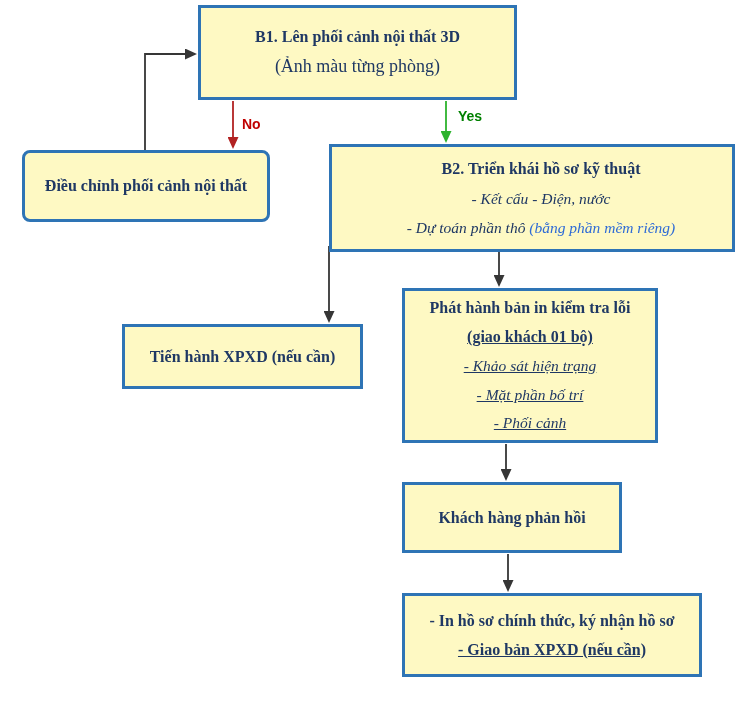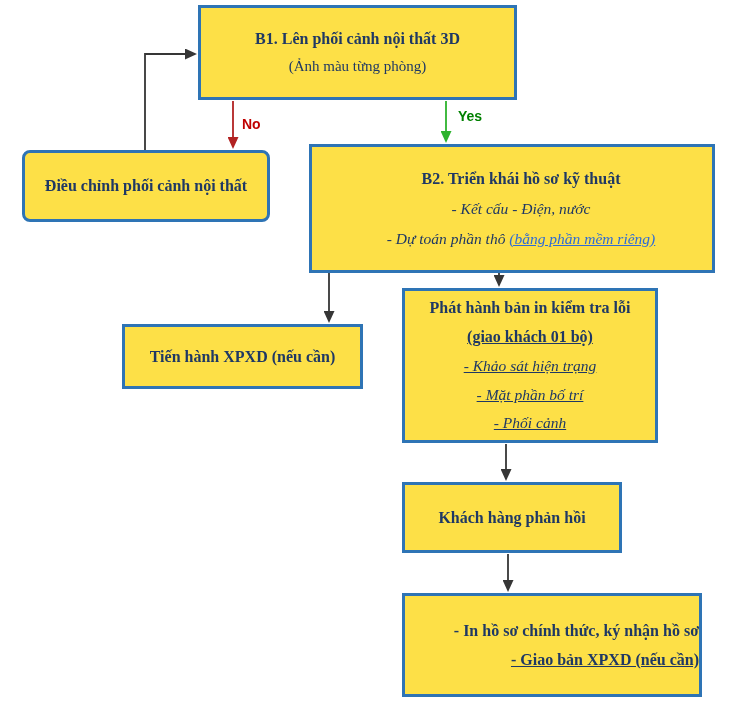--- a/index.html
+++ b/index.html
@@ -11,53 +11,53 @@
     --no-label:#c00000;
     --no-arrow:#b22222;
     --flow-arrow:#363636;
   }
   html,body{margin:0;padding:0;background:#fff;}
   #canvas{
     position:relative;width:741px;height:713px;background:#fff;overflow:hidden;
     font-family:"Liberation Serif", serif;
   }
   .node{
-    position:absolute;box-sizing:border-box;background:#fde047;
+    position:absolute;box-sizing:border-box;background:#fef9c3;
     border:3px solid var(--box-border);
     color:var(--box-text);
     display:flex;flex-direction:column;align-items:center;justify-content:center;
     text-align:center;line-height:1.25;
   }
   .t-bold{font-weight:bold;font-size:16px;}
-  .t-reg{font-size:15px;}
+  .t-reg{font-size:18px;}
   .t-ital{font-style:italic;font-size:15.5px;}
   .gap8>*+*{margin-top:8px;}
   .gap10>*+*{margin-top:10px;}
   .gap9>*+*{margin-top:9px;text-decoration:underline;}
-  a.doclink{color:var(--link);text-decoration:underline;font-style:italic;cursor:pointer;}
+  a.doclink{color:var(--link);font-style:italic;cursor:pointer;}
   .edge-label{
     position:absolute;font-family:"Liberation Sans", sans-serif;
     font-weight:bold;font-size:14px;line-height:1;
   }
   #yes-label{color:var(--yes-label);}
   #no-label{color:var(--no-label);}
   svg#edges{position:absolute;left:0;top:0;pointer-events:none;}
   .ln{fill:none;stroke-width:1.8px;}
   .ln-black{stroke:var(--flow-arrow);}
   .ln-red{stroke:var(--no-arrow);}
   .ln-green{stroke:var(--yes-arrow);}
 
   
   #node-b1       {left:198px;top:5px;  width:319px;height:95px;}
   #node-dieu     {left:22px; top:150px;width:248px;height:72px;border-radius:8px;}
-  #node-b2       {left:309px;top:144px;width:406px;height:129px;padding-left:18px;}
+  #node-b2       {left:329px;top:144px;width:406px;height:108px;padding-left:18px;}
   #node-xpxd     {left:122px;top:324px;width:241px;height:65px;}
   #node-phathanh {left:402px;top:288px;width:256px;height:155px;}
   #node-khach    {left:402px;top:482px;width:220px;height:71px;}
-  #node-final    {left:402px;top:593px;width:300px;height:104px;align-items:flex-end;}
+  #node-final    {left:402px;top:593px;width:300px;height:84px;}
   #yes-label{left:458px;top:109px;}
   #no-label {left:242px;top:117px;}
 </style>
 </head>
 <body>
 
 <div id="canvas">
 
   <svg id="edges" width="741" height="713" viewBox="0 0 741 713">
     <defs>

